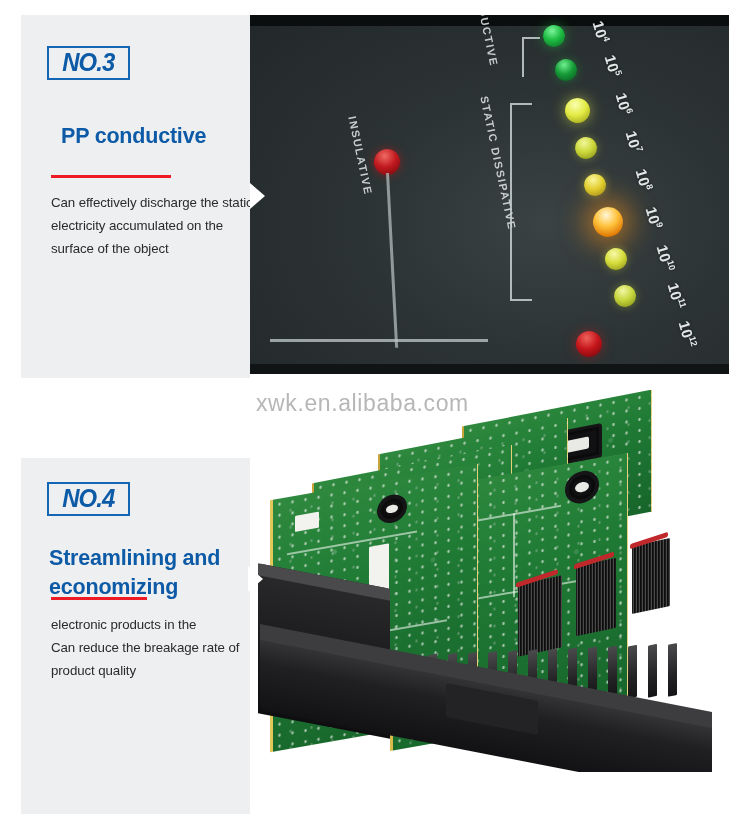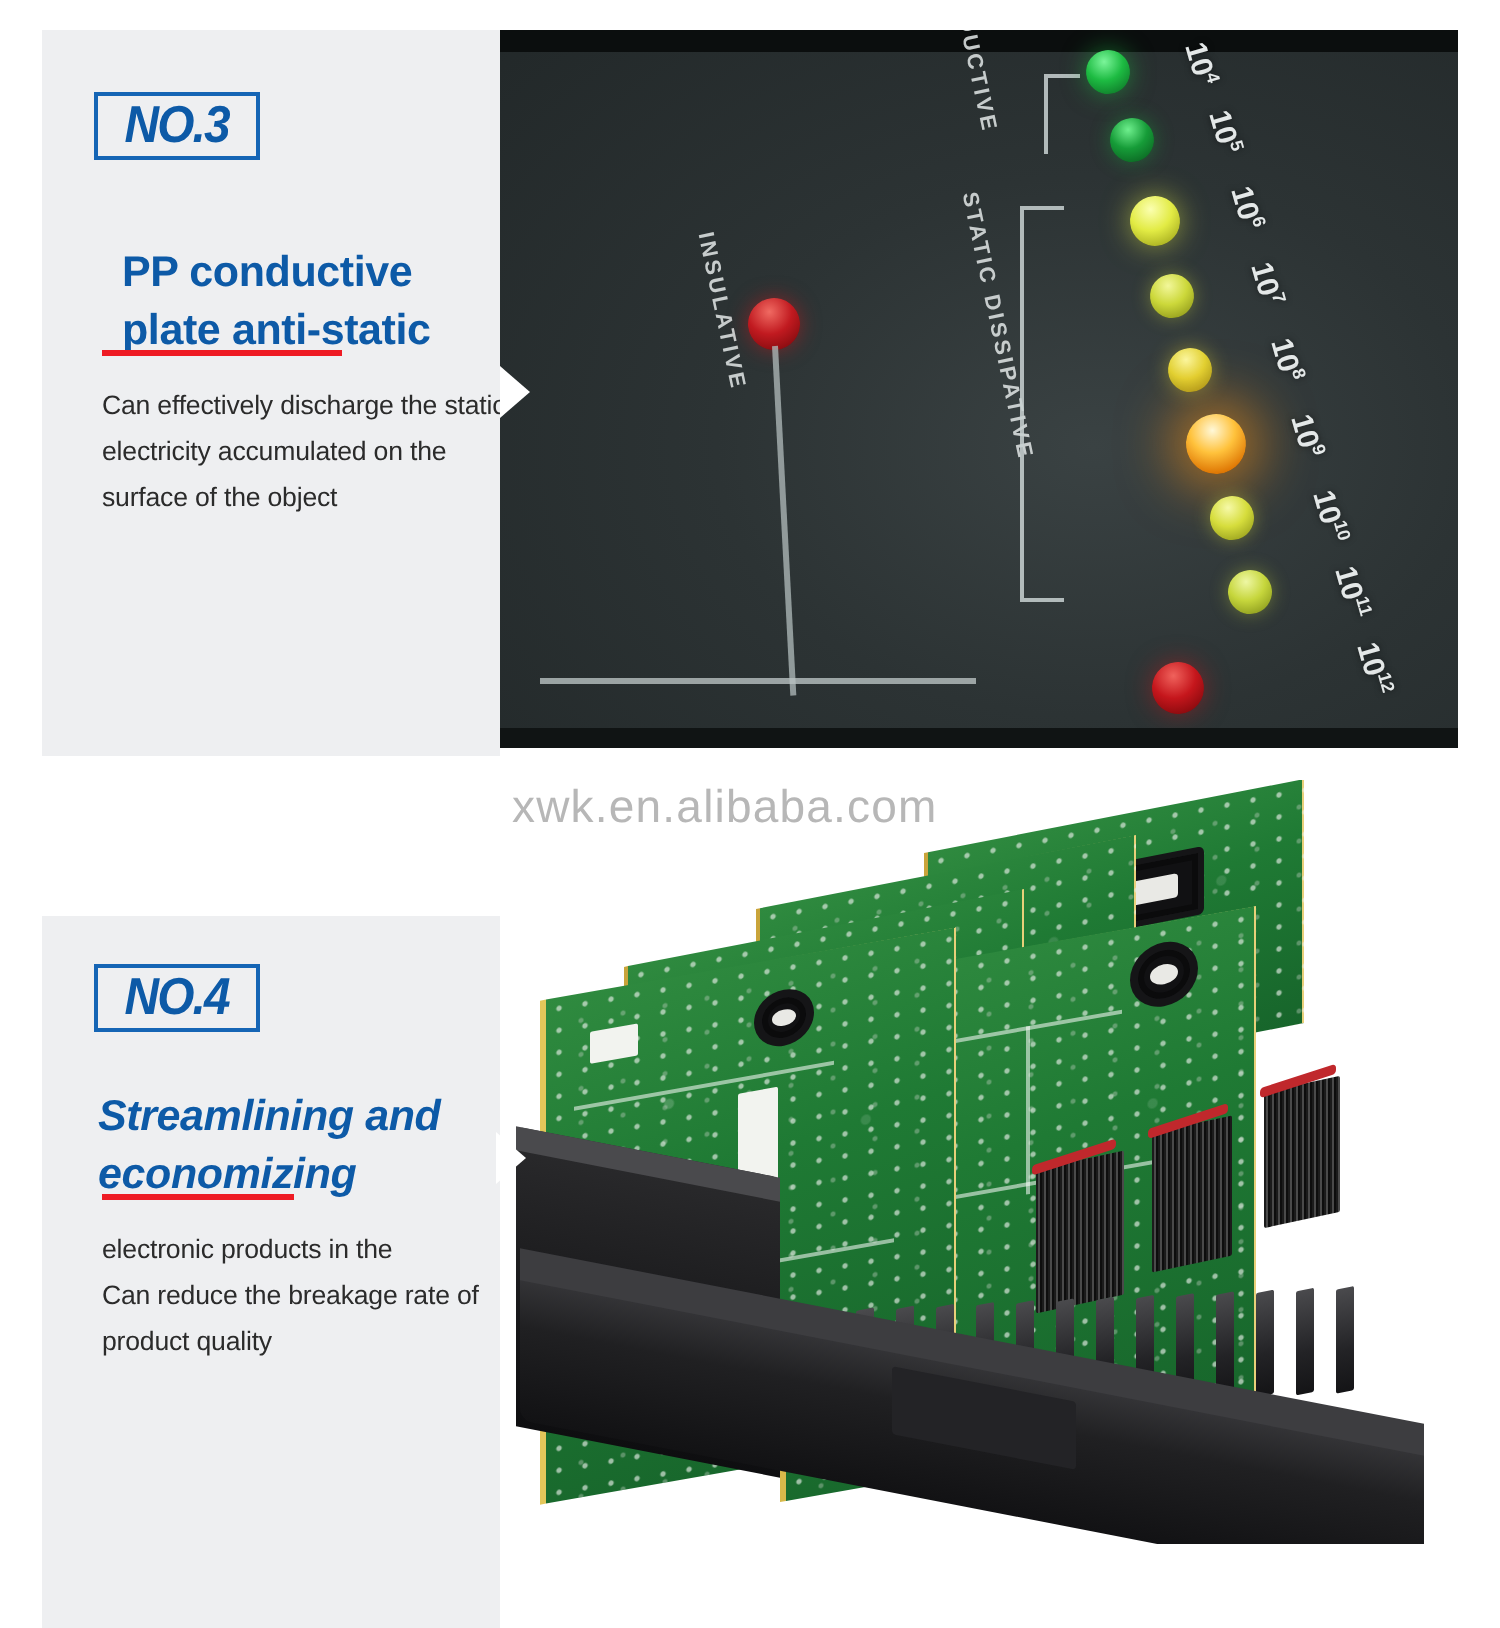--- a/index.html
+++ b/index.html
@@ -247,21 +247,20 @@
   </div>
 
   <div class="text-panel" id="panel-1" style="left:21px; top:15px; width:229px; height:363px;">
 
     <div class="badge" style="left:26px; top:31px;">
       <span class="badge-text">NO.3</span>
     </div>
 
     <div class="headline" style="left:28px; top:107px;margin-left:12px;">
       <div>PP conductive</div>
-      <div>plate anti-static</div>
     </div>
     <div class="redbar" style="left:30px; top:160px; width:120px;"></div>
 
     <div class="body-text" style="left:30px; top:177px;">
       <div>Can effectively discharge the static</div>
       <div> electricity accumulated on the</div>
       <div>surface of the object</div>
     </div>
   </div>
 
@@ -346,21 +345,21 @@
     <div style="position:absolute; left:10px; top:278px; width:452px; height:16px; background:#3d3d40; transform:skewY(11deg);"></div>
     <div style="position:absolute; left:196px; top:302px; width:92px; height:34px; background:#232326; transform:skewY(11deg); border-radius:2px;"></div>
   </div>
 
   <div class="text-panel" id="panel-2" style="left:21px; top:458px; width:229px; height:410px;">
 
     <div class="badge" style="left:26px; top:24px;">
       <span class="badge-text">NO.4</span>
     </div>
 
-    <div class="headline" style="left:28px; top:86px;font-style:italic;">
+    <div class="headline" style="left:28px; top:86px;">
       <div>Streamlining and</div>
       <div>economizing</div>
     </div>
     <div class="redbar" style="left:30px; top:139px; width:96px;"></div>
 
     <div class="body-text" style="left:30px; top:156px;">
       <div>electronic products in the</div>
       <div>Can reduce the breakage rate of</div>
       <div>product quality</div>
     </div>

